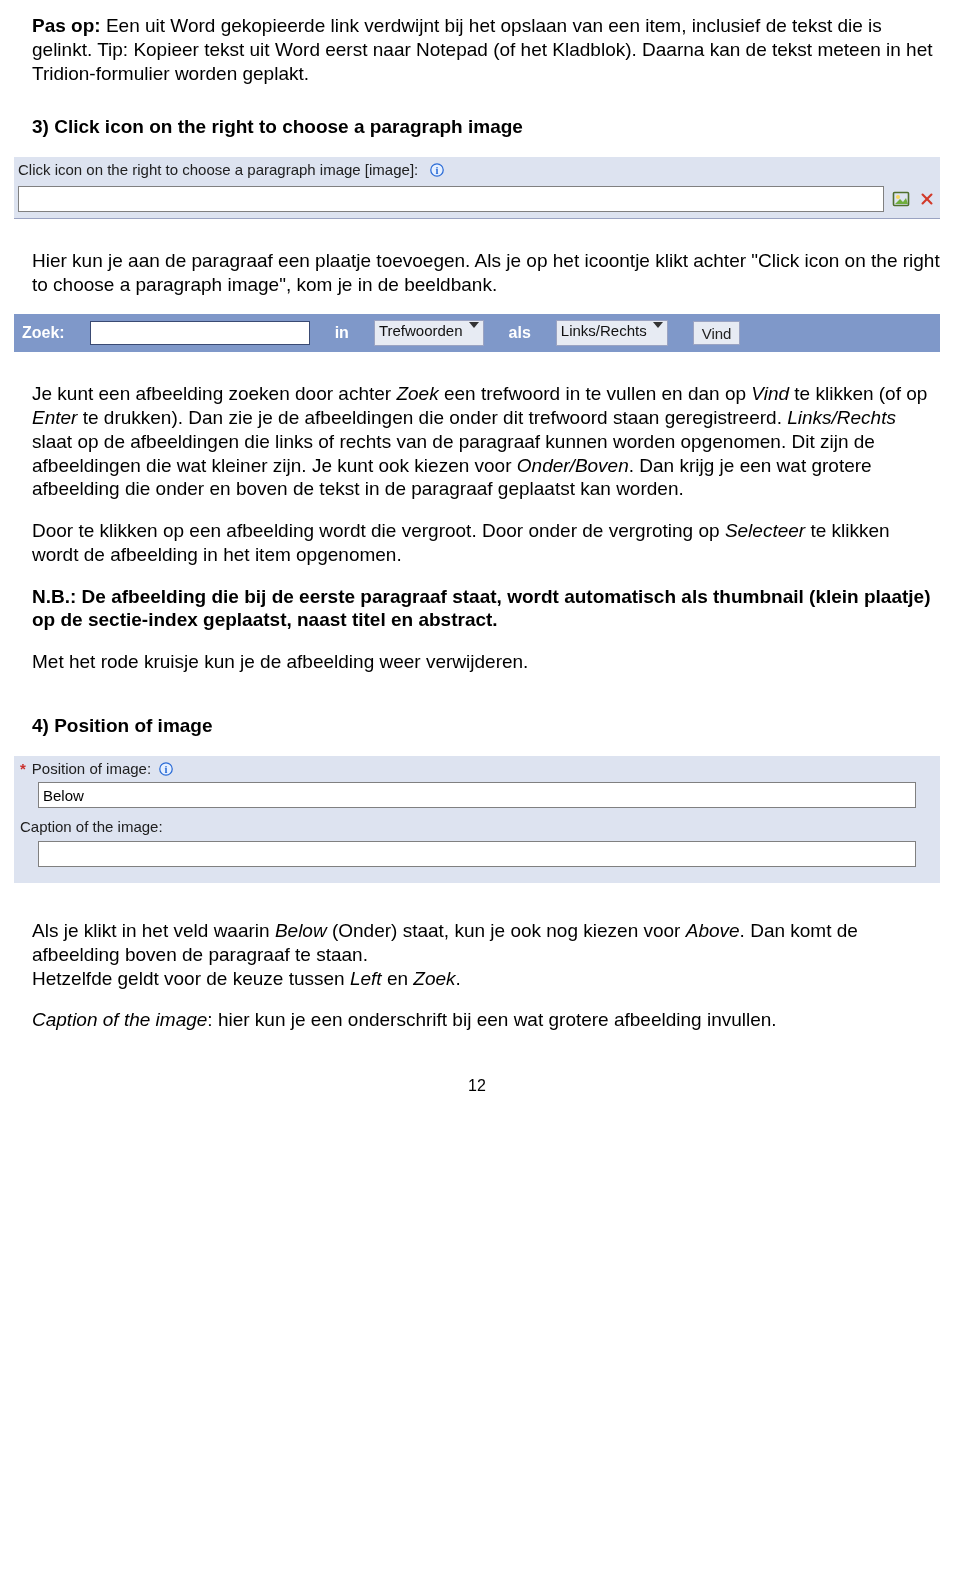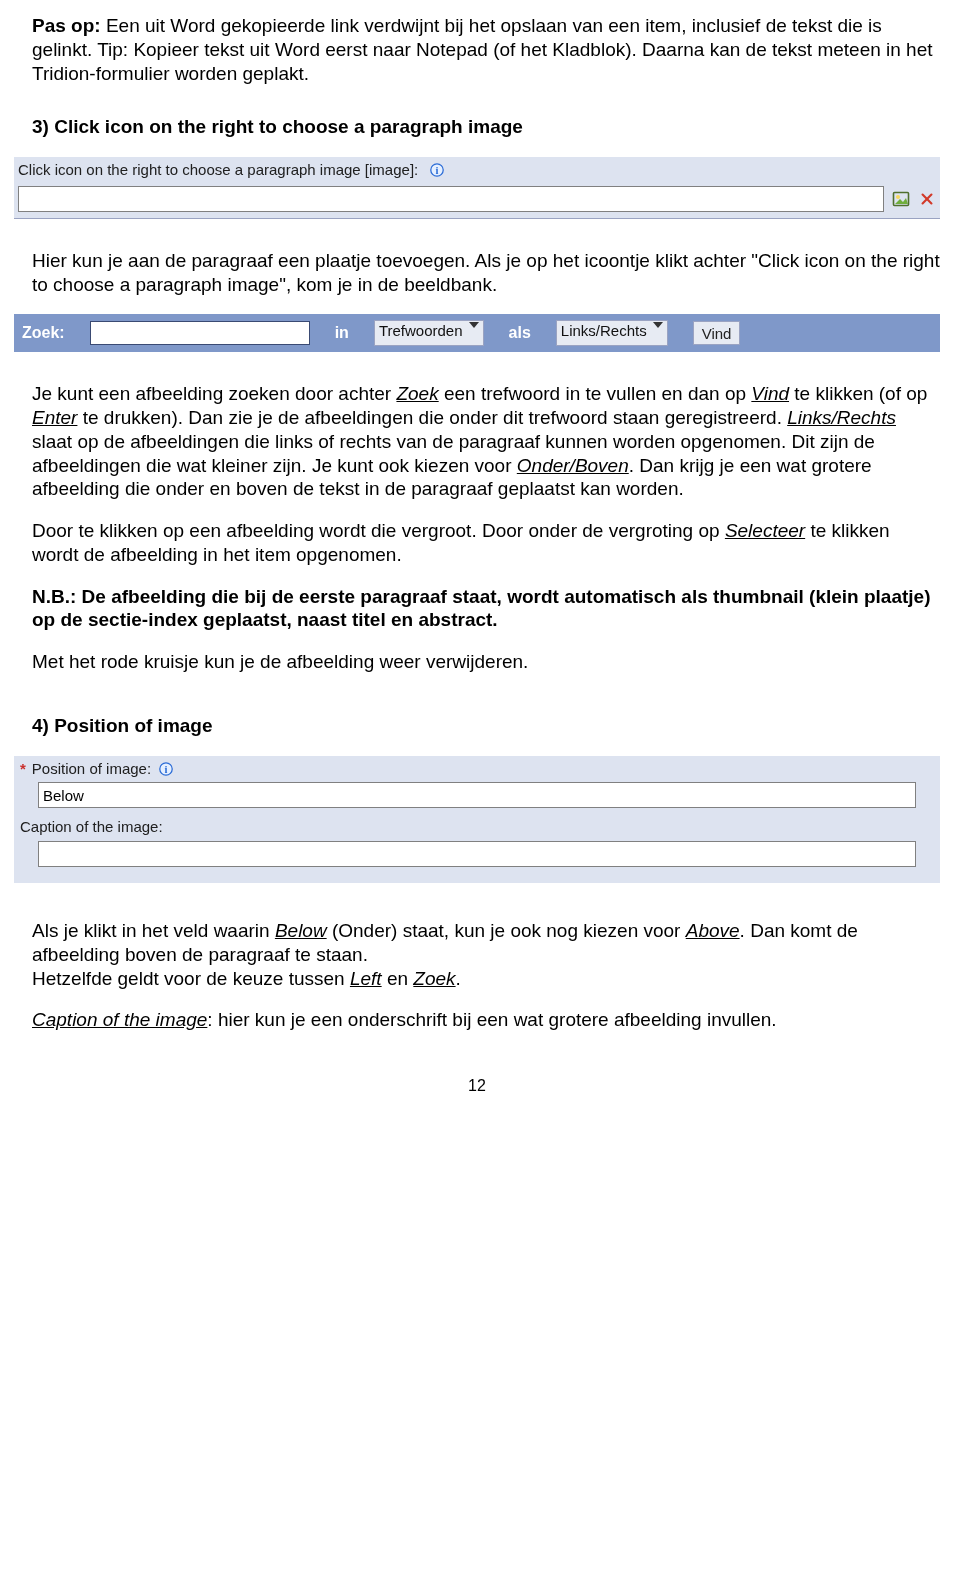--- a/index.html
+++ b/index.html
@@ -8,21 +8,21 @@
     line-height: 1.25;
     margin: 0;
     padding: 14px 20px 40px 14px;
     color: #000;
     background: #fff;
     width: 960px;
     box-sizing: border-box;
   }
   p { margin: 0 0 18px 18px; }
   .bold { font-weight: bold; }
-  .italic { font-style: italic; text-decoration: underline; }
+  .italic { font-style: italic; }
   .heading { font-weight: bold; margin-top: 30px; }
 
   
   .panelA {
     background: #dde3f0;
     border-bottom: 1px solid #9aa3c2;
     padding: 2px 0 6px 0;
     margin: 10px 0 30px 0;
   }
   .panelA-row1 {

